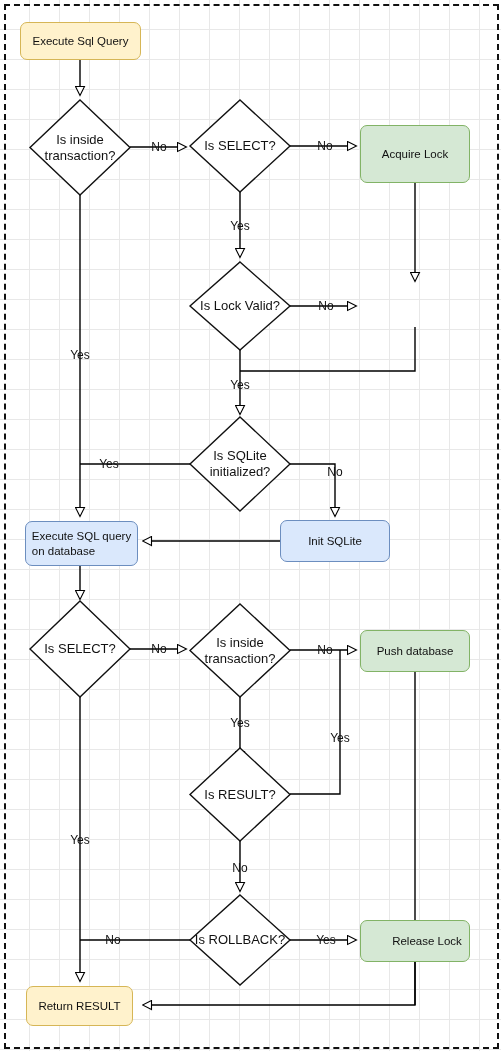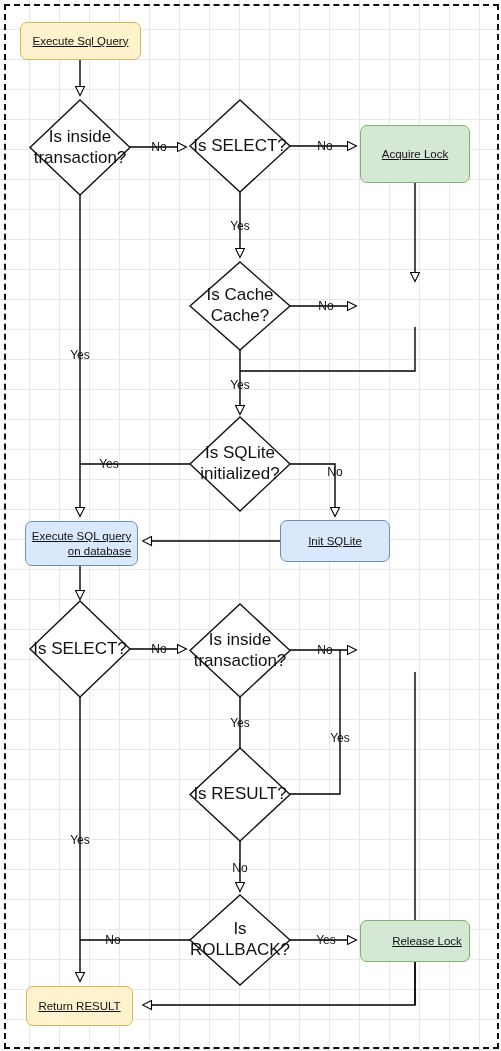--- a/index.html
+++ b/index.html
@@ -19,38 +19,37 @@
     position:absolute;left:4px;top:4px;
     width:calc(100% - 10px);height:calc(100% - 10px);
     border:2px dashed #111111;
     pointer-events:none;
   }
   svg#edges{position:absolute;left:0;top:0;width:501px;height:1051px;}
   .node{
     position:absolute;
     box-sizing:border-box;
     display:flex;align-items:center;justify-content:center;
-    text-align:right;
+    text-align:left;
     font-size:11.5px;
     color:#111111;
     line-height:1.25;
     border-radius:7px;
     border-width:1.3px;border-style:solid;
     z-index:3;
-    text-decoration:underline;
   }
   .n-start{background:#fff2cc;border-color:#d6b656;}
   .n-green{background:#d5e8d4;border-color:#82b366;}
   .n-blue{background:#dae8fc;border-color:#6c8ebf;}
   .diamond-wrap{position:absolute;z-index:3;}
   .diamond-wrap svg{position:absolute;left:0;top:0;overflow:visible;}
   .diamond-label{
     position:absolute;left:0;top:0;width:100%;height:100%;
     display:flex;align-items:center;justify-content:center;
-    text-align:center;font-size:17px;color:#111111;line-height:1.22;
+    text-align:center;font-size:13px;color:#111111;line-height:1.22;
     pointer-events:none;
   }
   .elabel{
     position:absolute;z-index:4;
     font-size:12px;color:#111111;
     background:transparent;
     white-space:nowrap;
     transform:translate(-50%,-50%);
   }
 </style>
@@ -158,21 +157,21 @@
 
   <div class="node n-green" style="left:360px;top:125px;width:110px;height:58px;">
     <span>Acquire Lock</span>
   </div>
 
   <div class="diamond-wrap" style="left:190px;top:262px;width:100px;height:88px;">
     <svg width="100" height="88" viewBox="0 0 100 88">
         <polygon points="50,0 100,44 50,88 0,44" fill="#ffffff" stroke="#111111" stroke-width="1.4"></polygon>
       </svg>
     <div class="diamond-label">
-      <span>Is Cache Cache?</span>
+      <span>Is Lock Valid?</span>
     </div>
   </div>
 
 
   <div class="diamond-wrap" style="left:190px;top:417px;width:100px;height:94px;">
     <svg width="100" height="94" viewBox="0 0 100 94">
         <polygon points="50,0 100,47 50,94 0,47" fill="#ffffff" stroke="#111111" stroke-width="1.4"></polygon>
       </svg>
     <div class="diamond-label">
       <span><span>Is SQLite</span><br><span>initialized?</span></span>
@@ -201,20 +200,23 @@
 
   <div class="diamond-wrap" style="left:190px;top:604px;width:100px;height:93px;">
     <svg width="100" height="93" viewBox="0 0 100 93">
         <polygon points="50,0 100,46.5 50,93 0,46.5" fill="#ffffff" stroke="#111111" stroke-width="1.4"></polygon>
       </svg>
     <div class="diamond-label">
       <span>Is inside transaction?</span>
     </div>
   </div>
 
+  <div class="node n-green" style="left:360px;top:630px;width:110px;height:42px;">
+    <span>Push database</span>
+  </div>
 
   <div class="diamond-wrap" style="left:190px;top:748px;width:100px;height:93px;">
     <svg width="100" height="93" viewBox="0 0 100 93">
         <polygon points="50,0 100,46.5 50,93 0,46.5" fill="#ffffff" stroke="#111111" stroke-width="1.4"></polygon>
       </svg>
     <div class="diamond-label">
       <span>Is RESULT?</span>
     </div>
   </div>
 

